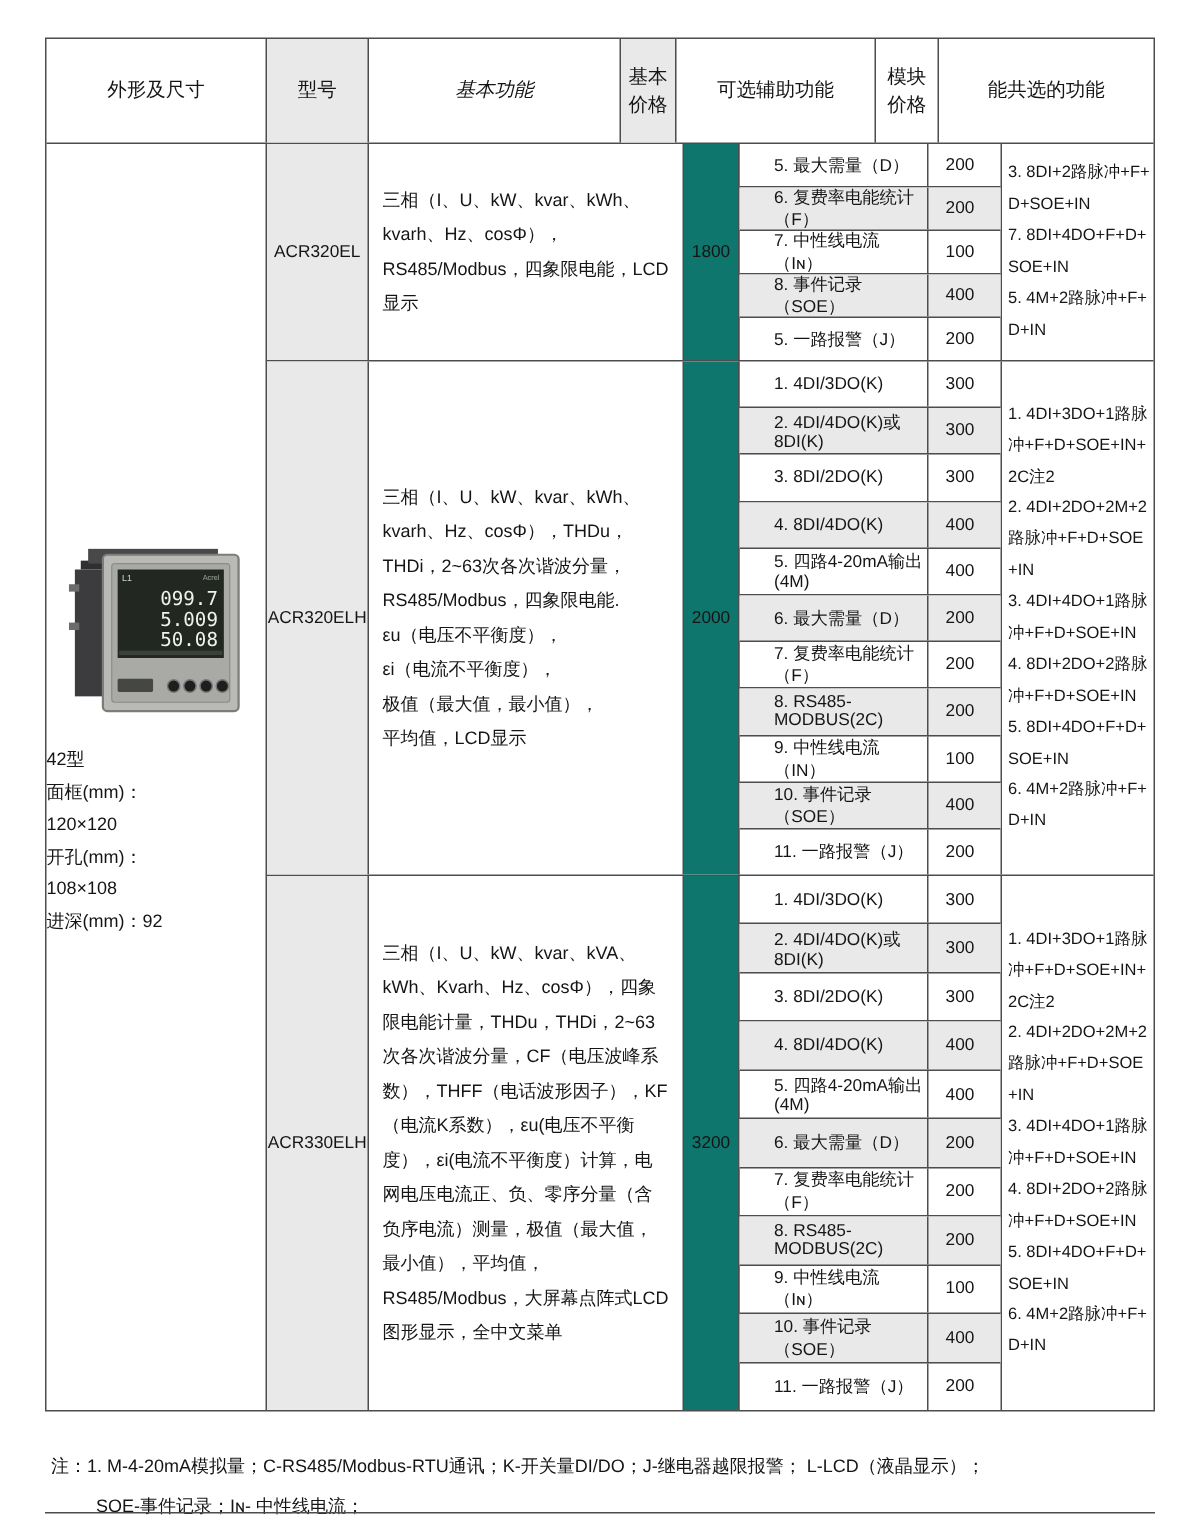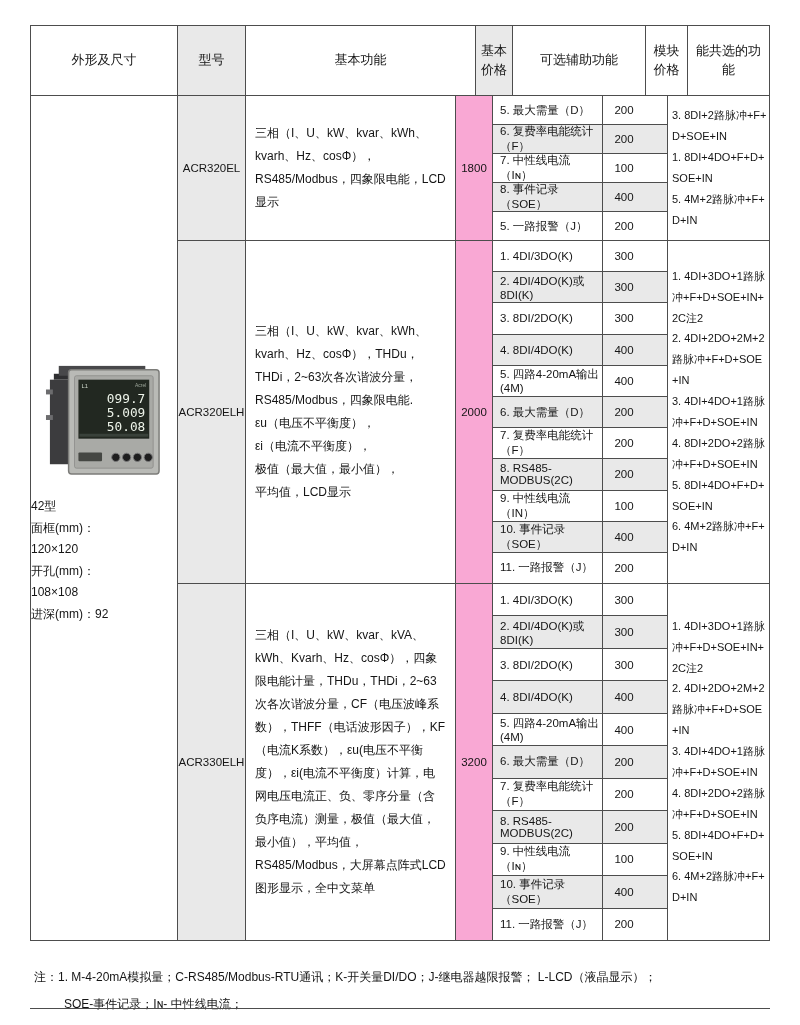--- a/index.html
+++ b/index.html
@@ -9,48 +9,48 @@
 
   .catalog-table { position:absolute; left:30px; top:25px; width:740px; height:916px;
     border:1px solid #4d4d4d; display:flex; flex-direction:column; background:#fff; }
 
   .thead { display:flex; height:70px; border-bottom:1px solid #4d4d4d; flex:none; }
   .th { display:flex; align-items:center; justify-content:center; text-align:center;
     font-size:13px; line-height:1.45; border-right:1px solid #4d4d4d; padding:0 2px; }
   .th:last-child { border-right:none; }
   .shaded { background:#e9e9e9; }
 
-  .w-shape{width:147px;} .w-model{width:68px;} .w-basic{width:230px;} .w-bprice{width:37px;}
+  .w-shape{width:147px;} .w-model{width:68px;} .w-basic{width:168px;font-style:italic;} .w-bprice{width:37px;}
   .w-opt{width:133px;} .w-mprice{width:42px;} .w-comb{flex:1;}
 
   .tbody { display:flex; flex:1; min-height:0; }
   .shape-cell { width:147px; flex:none; border-right:1px solid #4d4d4d;
     display:flex; flex-direction:column; align-items:center; padding-top:260px; }
   .dims { align-self:flex-start; margin-top:14px; font-size:12px;
     line-height:1.8; white-space:pre-line; }
 
   .sections { flex:1; display:flex; flex-direction:column; min-width:0; }
   .section { display:flex; border-bottom:1px solid #4d4d4d; min-height:0; }
   .section:last-child { border-bottom:none; }
   .s1 { height:145px; flex:none; } .s2 { height:343px; flex:none; } .s3 { flex:1; }
 
   .model-cell { width:68px; flex:none; background:#e9e9e9; border-right:1px solid #4d4d4d;
     display:flex; align-items:center; justify-content:center; font-size:11.5px; }
   .basic-cell { width:210px; flex:none; border-right:1px solid #4d4d4d;
     display:flex; align-items:center; padding:6px 9px; font-size:12px; line-height:1.92;
     white-space:pre-line; }
-  .bprice-cell { width:37px; flex:none; background:#f9a8d4; border-right:1px solid #4d4d4d;
+  .bprice-cell { width:37px; flex:none; background:#0f766e; border-right:1px solid #4d4d4d;
     display:flex; align-items:center; justify-content:center; font-size:11.5px; }
 
   .opts-col { width:175px; flex:none; border-right:1px solid #4d4d4d; display:flex; flex-direction:column; }
   .opt-row { flex:1; display:flex; border-bottom:1px solid #4d4d4d; min-height:0; }
   .opt-row:last-child { border-bottom:none; }
   .opt-row.alt { background:#e9e9e9; }
   .opt-label { width:110px; flex:none; border-right:1px solid #4d4d4d; display:flex;
-    align-items:center; padding-left:7px; padding-right:2px; font-size:11.5px; }
+    align-items:center; padding-left:7px; padding-right:2px; font-size:11.5px;margin-left:16px; }
   .opt-price { width:42px; flex:none; display:flex; align-items:center; justify-content:center; font-size:11.5px; }
 
   .comb-cell { flex:1; min-width:0; padding:4px 1px 4px 4px; font-size:11px; line-height:1.9;
     display:flex; flex-direction:column; justify-content:center; }
   .comb-item { word-break:break-all; }
 
   .meter { flex:none; }
 
   .notes { position:absolute; left:34px; top:952px; font-size:12px; line-height:2.25;margin-top:12px; }
   .notes-line2 { margin-left:30px; }
@@ -131,21 +131,21 @@
               <div class="opt-label">8. 事件记录（SOE）</div>
               <div class="opt-price">400</div>
             </div>
             <div class="opt-row">
               <div class="opt-label">5. 一路报警（J）</div>
               <div class="opt-price">200</div>
             </div>
           </div>
           <div class="comb-cell">
             <div class="comb-item">3. 8DI+2路脉冲+F+D+SOE+IN</div>
-            <div class="comb-item">1. 8DI+4DO+F+D+SOE+IN</div>
+            <div class="comb-item">7. 8DI+4DO+F+D+SOE+IN</div>
             <div class="comb-item">5. 4M+2路脉冲+F+D+IN</div>
           </div>
         </div>
 
         <div class="section s2">
           <div class="model-cell">ACR320ELH</div>
           <div class="basic-cell">三相（I、U、kW、kvar、kWh、kvarh、Hz、cosΦ），THDu，THDi，2~63次各次谐波分量，RS485/Modbus，四象限电能.
 εu（电压不平衡度），
 εi（电流不平衡度），
 极值（最大值，最小值），

